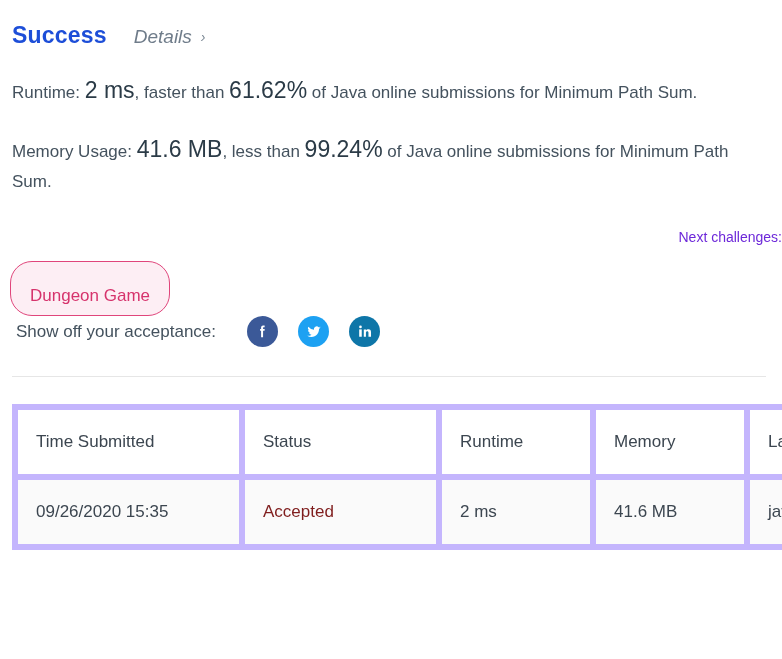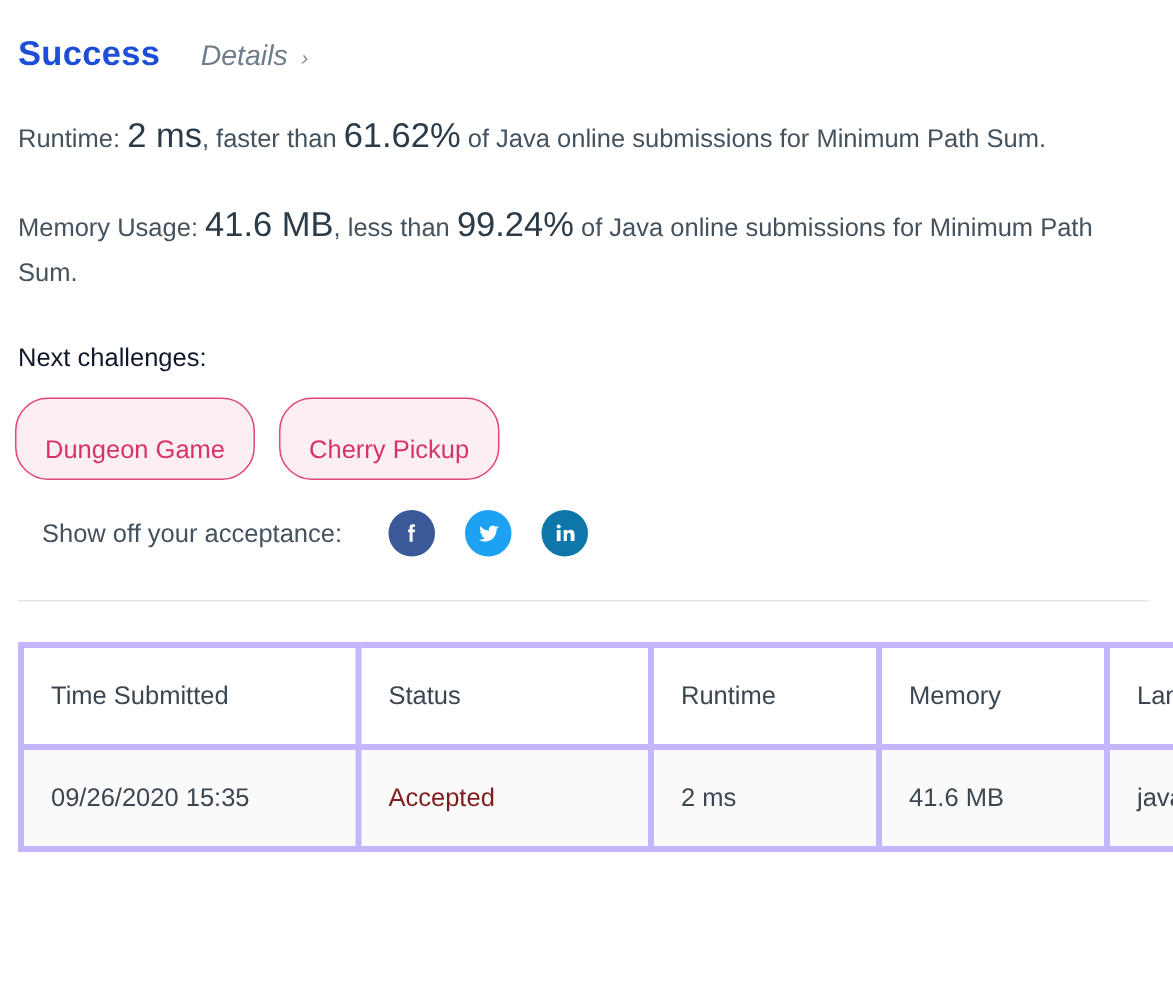--- a/index.html
+++ b/index.html
@@ -57,22 +57,23 @@
   .stat-big {
     font-size: 23px;
     color: #2b3b47;
   }
 
   
   .next-label {
     margin: 0;
     padding: 0 0 0 12px;
     margin-top: 32px;
-    font-size: 17px;
-    color: #0f172a;
+    font-size: 14px;
+    color: #6d28d9;
+    text-align: right;
   }
   .tag-row {
     display: flex;
     padding-left: 10px;
     margin-top: 16px;
   }
   .tag {
     border: 1px solid #e0457b;
     background: #fdeef4;
     color: #d6336c;
@@ -81,22 +82,21 @@
     padding: 24px 19px 9px;
     margin-right: 16px;
     cursor: pointer;
     white-space: nowrap;
   }
 
   
   .share-row {
     display: flex;
     align-items: center;
-    padding-left: 28px;
-    margin-top: 20px;
+    padding-left: 16px;
   }
   .share-label {
     font-size: 17px;
     color: #44525e;
   }
   .social-icons {
     display: flex;
     align-items: center;
     margin-left: 31px;
   }
@@ -125,21 +125,21 @@
     padding-left: 12px;
     overflow: hidden;
   }
   table.submissions {
     border-collapse: collapse;
     width: 890px;       
     table-layout: fixed;
   }
   table.submissions th,
   table.submissions td {
-    border: 4px solid #c4b5fd;
+    border: 6px solid #c4b5fd;
     text-align: left;
     font-weight: normal;
     font-size: 17px;
     padding: 0 0 0 18px;
     height: 64px;
     vertical-align: middle;
     color: #3c4650;
   }
   table.submissions thead th { background: #ffffff; }
   table.submissions tbody td { background: #fafafa; }
@@ -171,21 +171,20 @@
 
 <p class="stat-line stat-memory">
   <span>Memory Usage:</span>
   <span class="stat-big">41.6 MB</span><span>, less than </span><span class="stat-big">99.24%</span><span> of Java online submissions for Minimum Path Sum.</span>
 </p>
 
 <p class="next-label">Next challenges:</p>
 
 <div class="tag-row">
   <span class="tag">Dungeon Game</span>
-  <span class="tag">Cherry Pickup</span>
 </div>
 
 <div class="share-row">
   <span class="share-label">Show off your acceptance:</span>
   <span class="social-icons">
 
     <span class="social" style="background:#3b5998">
       <svg width="17" height="17" viewBox="0 0 24 24" fill="#ffffff" aria-hidden="true">
         <path d="M15.1 8.4h-2.3V6.9c0-.6.4-.8.7-.8h1.5V3.6h-2.1c-2.3 0-2.9 1.7-2.9 2.9v1.9H8.6v2.6h1.4V20h2.8v-9h2.1l.2-2.6z"></path>
       </svg>

